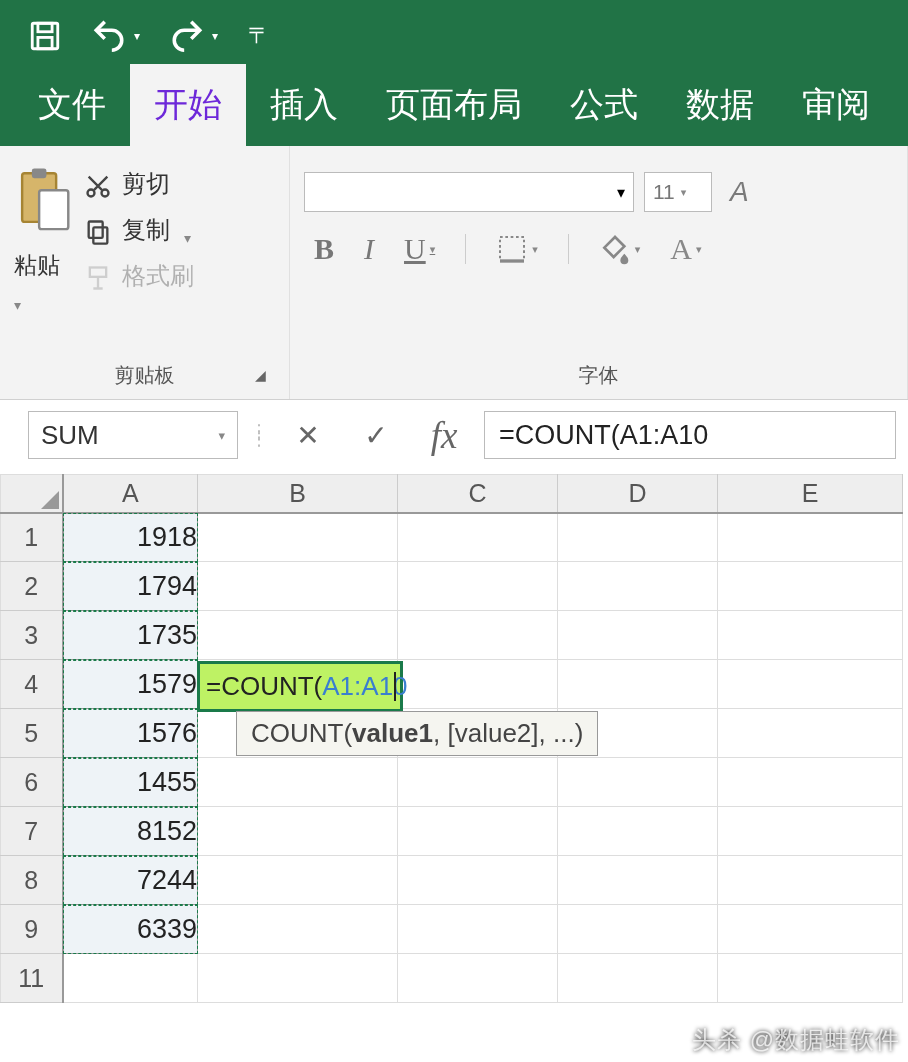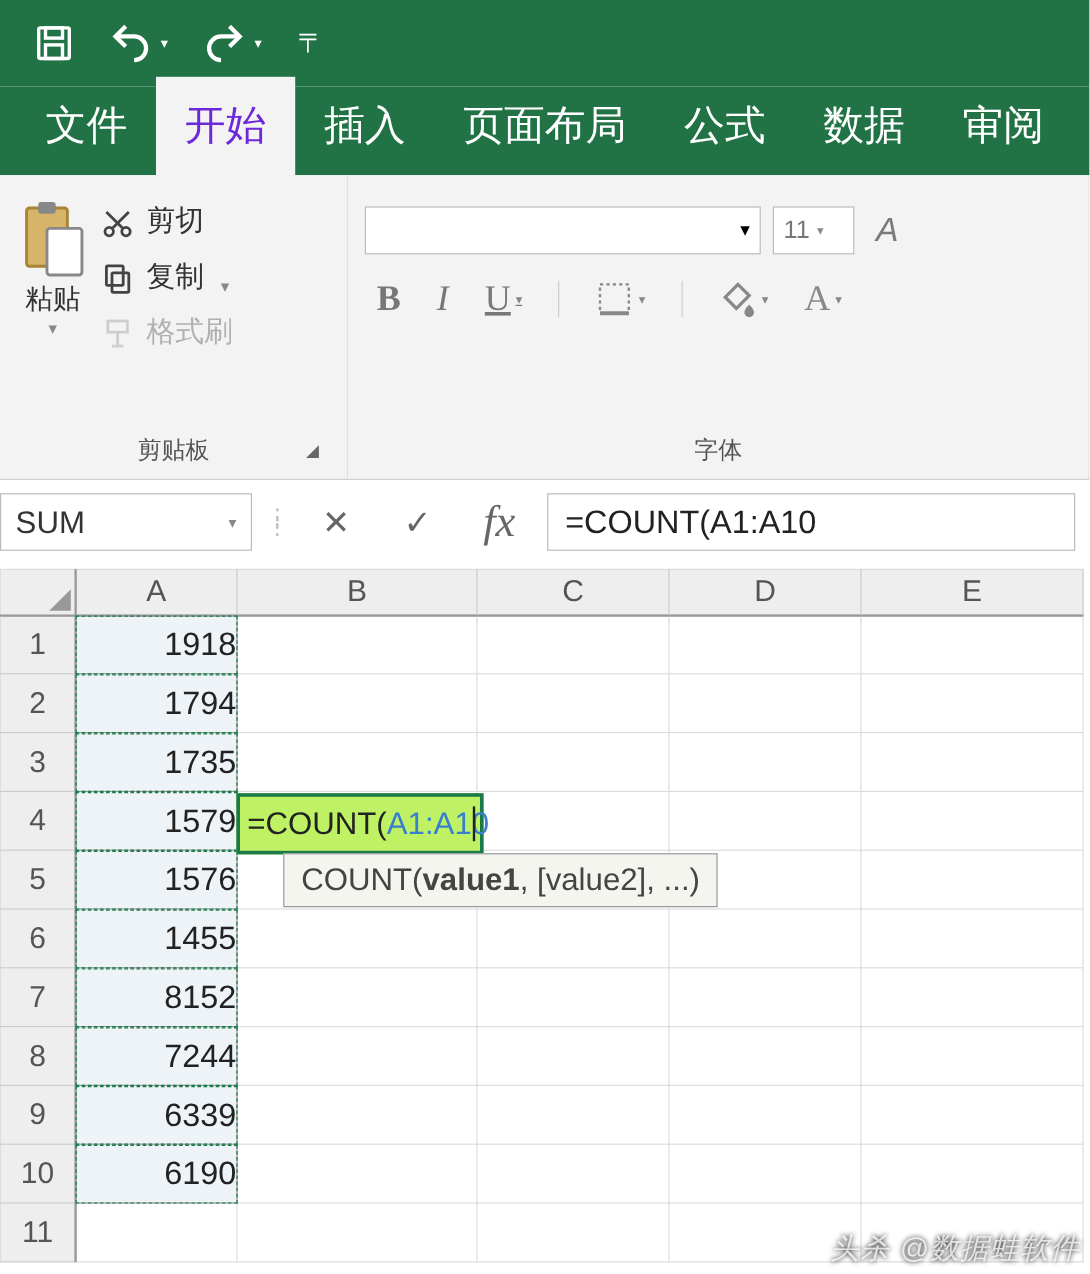--- a/index.html
+++ b/index.html
@@ -16,21 +16,21 @@
 .tab { color: #fff; font-size: 34px; padding: 18px 24px; cursor: pointer; font-weight: 400; }
 .tab.active { background: #f3f3f3; color: #6d28d9; }
 
 
 .ribbon { background: #f3f3f3; height: 254px; border-bottom: 1px solid #d0d0d0; display: flex; }
 .group { position: relative; border-right: 1px solid #e0e0e0; padding: 10px 14px 56px 14px; }
 .group-label { position: absolute; bottom: 10px; left: 0; right: 0; text-align: center; font-size: 20px; color: #555; }
 .dialog-launcher { position: absolute; bottom: 12px; right: 14px; width: 20px; height: 20px; color: #666; font-size: 14px; cursor: pointer; }
 
 .clipboard { display: flex; gap: 10px; }
-.paste-big { display: flex; flex-direction: column; align-items: center; gap: 0; margin-top: 10px; cursor: pointer; }
+.paste-big { display: flex; flex-direction: column; align-items: flex-start; gap: 16px; margin-top: 10px; cursor: pointer; }
 .paste-big svg { width: 60px; height: 68px; }
 .paste-big span { color: #333; font-size: 23px; }
 .paste-big .dd { color: #888; font-size: 14px; }
 .mini-col { display: flex; flex-direction: column; gap: 14px; margin-top: 12px; }
 .mini-btn { display: flex; align-items: flex-end; gap: 10px; font-size: 24px; color: #333; cursor: pointer; }
 .mini-btn svg { width: 28px; height: 28px; flex-shrink: 0; }
 .mini-btn .dd { color: #888; font-size: 14px; margin-left: 4px; }
 .mini-btn.disabled { color: #b0b0b0; }
 .mini-btn.disabled svg { opacity: 0.4; }
 
@@ -42,21 +42,21 @@
 .aa { font-size: 28px; color: #7a7a7a; font-style: italic; margin-left: 8px; }
 .font-row2 { display: flex; gap: 30px; align-items: center; padding-left: 10px; }
 .fbtn { color: #777; font-size: 28px; cursor: pointer; display: flex; align-items: center; gap: 4px; }
 .fbtn .dd { font-size: 11px; color: #888; }
 .fbtn.bold { font-weight: bold; font-family: "Times New Roman"; font-size: 30px; }
 .fbtn.italic { font-style: italic; font-family: "Times New Roman"; font-size: 30px; }
 .fbtn.underline { text-decoration: underline; font-family: "Times New Roman"; font-size: 30px; }
 .fbtn svg { width: 32px; height: 32px; }
 
 
-.fbar { display: flex; align-items: center; height: 62px; padding: 8px 12px 0 0; gap: 12px; background: #fff; }
+.fbar { display: flex; align-items: center; height: 62px; padding: 8px 12px 0 28px; gap: 12px; background: #fff; }
 .namebox { border: 1px solid #bbb; height: 48px; width: 210px; display: flex; align-items: center; padding: 0 12px; font-size: 26px; color: #333; cursor: text; justify-content: space-between; }
 .namebox .dd { color: #888; font-size: 13px; }
 .dots { color: #bbb; font-size: 18px; line-height: 8px; }
 .fbbtn { width: 56px; height: 44px; display: flex; align-items: center; justify-content: center; color: #666; font-size: 28px; cursor: pointer; }
 .fx { font-style: italic; font-family: "Times New Roman"; font-size: 37px; }
 .formula-input { flex: 1; border: 1px solid #bbb; height: 48px; display: flex; align-items: center; padding: 0 14px; font-size: 27px; color: #222; cursor: text; }
 
 
 .grid-wrap { margin-top: 12px; background: #fff; position: relative; }
 .grid { border-collapse: collapse; table-layout: fixed; }
@@ -71,21 +71,21 @@
 .grid .c-d { width: 160px; }
 .grid .c-e { width: 185px; }
 
 .sel-range td.a { background: #eef3f7; border: 1px solid #999; outline: 1px dashed #1a7a4a; outline-offset: -1px; text-align: right; }
 .active-cell { position: absolute; left: 197px; top: 187px; width: 206px; height: 51px; border: 3px solid #1a7a4a; background: #bef264; z-index: 5; display:flex; align-items:center; padding: 0 6px; font-size: 26px; color:#222; }
 .active-cell .formula-ref { color: #3a7ed0; }
 .caret { position:absolute; right:4px; top:8px; bottom:8px; width:2px; background:#222; }
 .tooltip { position: absolute; left: 236px; top: 237px; border: 1px solid #999; background: #f5f5f0; padding: 6px 14px; font-size: 26px; color: #444; z-index: 6; white-space: nowrap; }
 .tooltip b { font-weight: bold; }
 
-.watermark { position: absolute; right: 8px; bottom: 6px; color: rgba(255,255,255,0.75); text-shadow: 0 0 4px #000; font-size: 24px; z-index: 20; letter-spacing: 1px; font-style: italic; }
+.watermark { position: absolute; right: 8px; bottom: 6px; color: rgba(255,255,255,0.75); text-shadow: 0 0 4px #000; font-size: 24px; z-index: 20; letter-spacing: 1px; }
 </style>
 </head>
 <body>
 
 <div class="titlebar">
   <div class="btn">
     <svg viewBox="0 0 24 24" fill="none" stroke="#fff" stroke-width="2">
         <rect x="3" y="3" width="18" height="18" rx="1"></rect>
         <rect x="7" y="3" width="10" height="6"></rect>
         <rect x="7" y="13" width="10" height="8"></rect>
@@ -296,28 +296,20 @@
         </tr>
         <tr>
           <td class="rowh">9</td>
           <td class="a">6339</td>
           <td></td>
           <td></td>
           <td></td>
           <td></td>
         </tr>
         <tr>
-          <td class="rowh">10</td>
-          <td class="a">6190</td>
-          <td></td>
-          <td></td>
-          <td></td>
-          <td></td>
-        </tr>
-        <tr>
           <td class="rowh">11</td>
           <td class=""></td>
           <td></td>
           <td></td>
           <td></td>
           <td></td>
         </tr>
       </tbody>
   </table>
 

